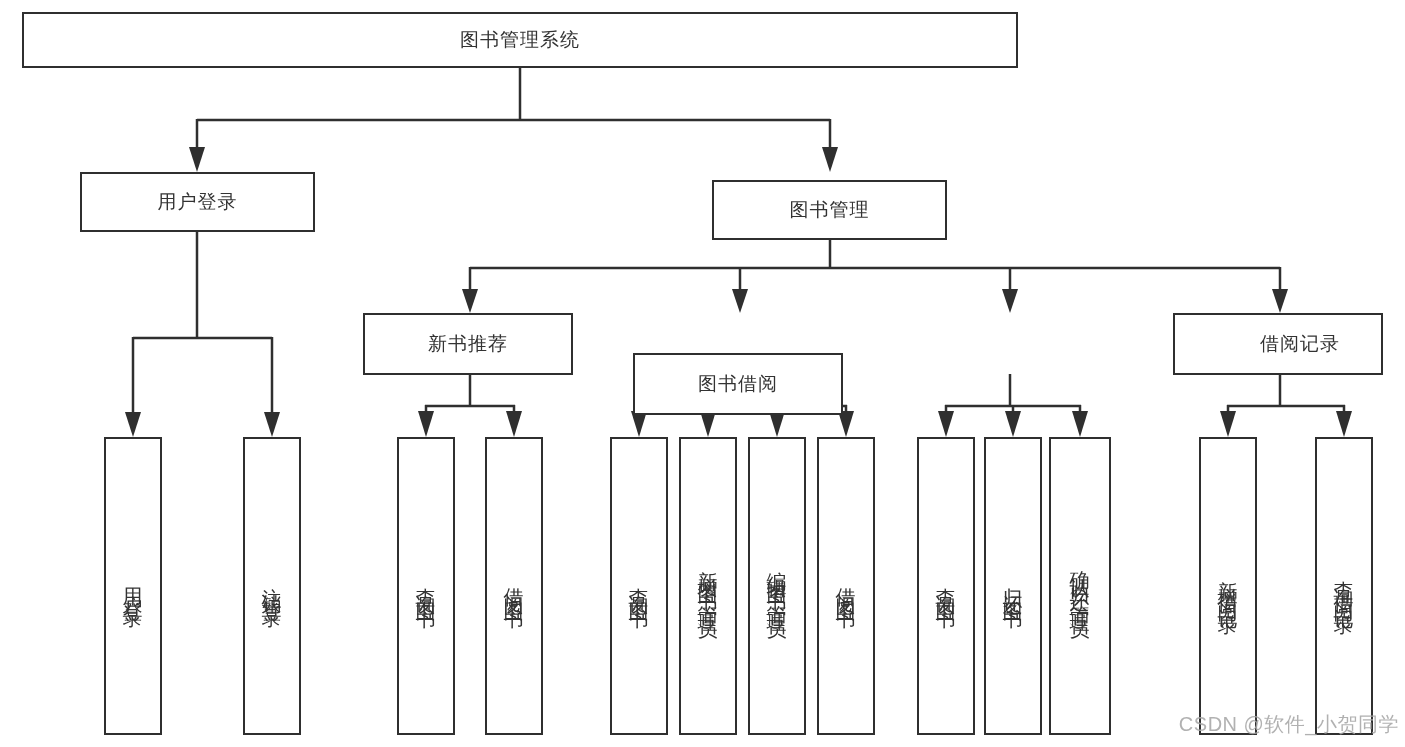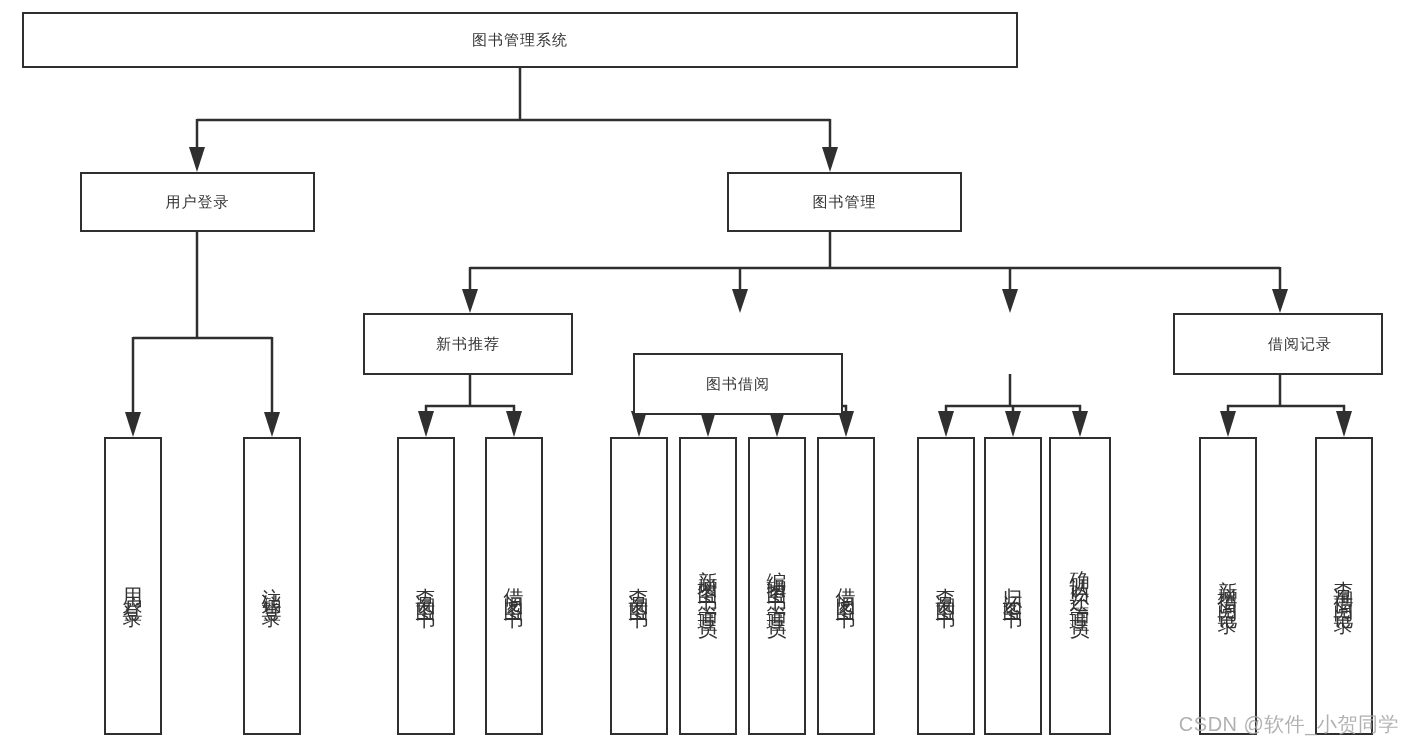--- a/index.html
+++ b/index.html
@@ -26,35 +26,35 @@
     box-sizing: border-box;
     border: 2.5px solid #2f2f2f;
     background: #ffffff;
     color: #333333;
     display: flex;
     align-items: center;
     justify-content: center;
     z-index: 2;
   }
   .h-label {
-    font-size: 15px;
+    font-size: 19px;
     letter-spacing: 1px;
     white-space: nowrap;
   }
   .v-label {
     writing-mode: vertical-rl;
     text-orientation: mixed;
     font-size: 20px;
     letter-spacing: 7px;
     line-height: 1.1;
   }
   .root-box   { left: 22px;  top: 12px;  width: 996px; height: 56px; }
   .lvl2-box   { height: 60px; width: 235px; top: 172px; }
   .lvl2-user  { left: 80px; }
-  .lvl2-book  { left: 727px; }
+  .lvl2-book  { left: 712px; margin-top: 8px; }
   .lvl3-box   { height: 62px; width: 210px; top: 313px; }
   .lvl3-a { left: 363px; }
   .lvl3-b { left: 633px; margin-top: 40px; }
   .lvl3-c { left: 903px; }
   .lvl3-d { left: 1173px; padding-left: 44px; }
   .leaf { top: 437px; height: 298px; width: 58px; }
   .leaf-ul1 { left: 104px; }
   .leaf-ul2 { left: 243px; }
   .leaf-nb1 { left: 397px; }
   .leaf-nb2 { left: 485px; }

